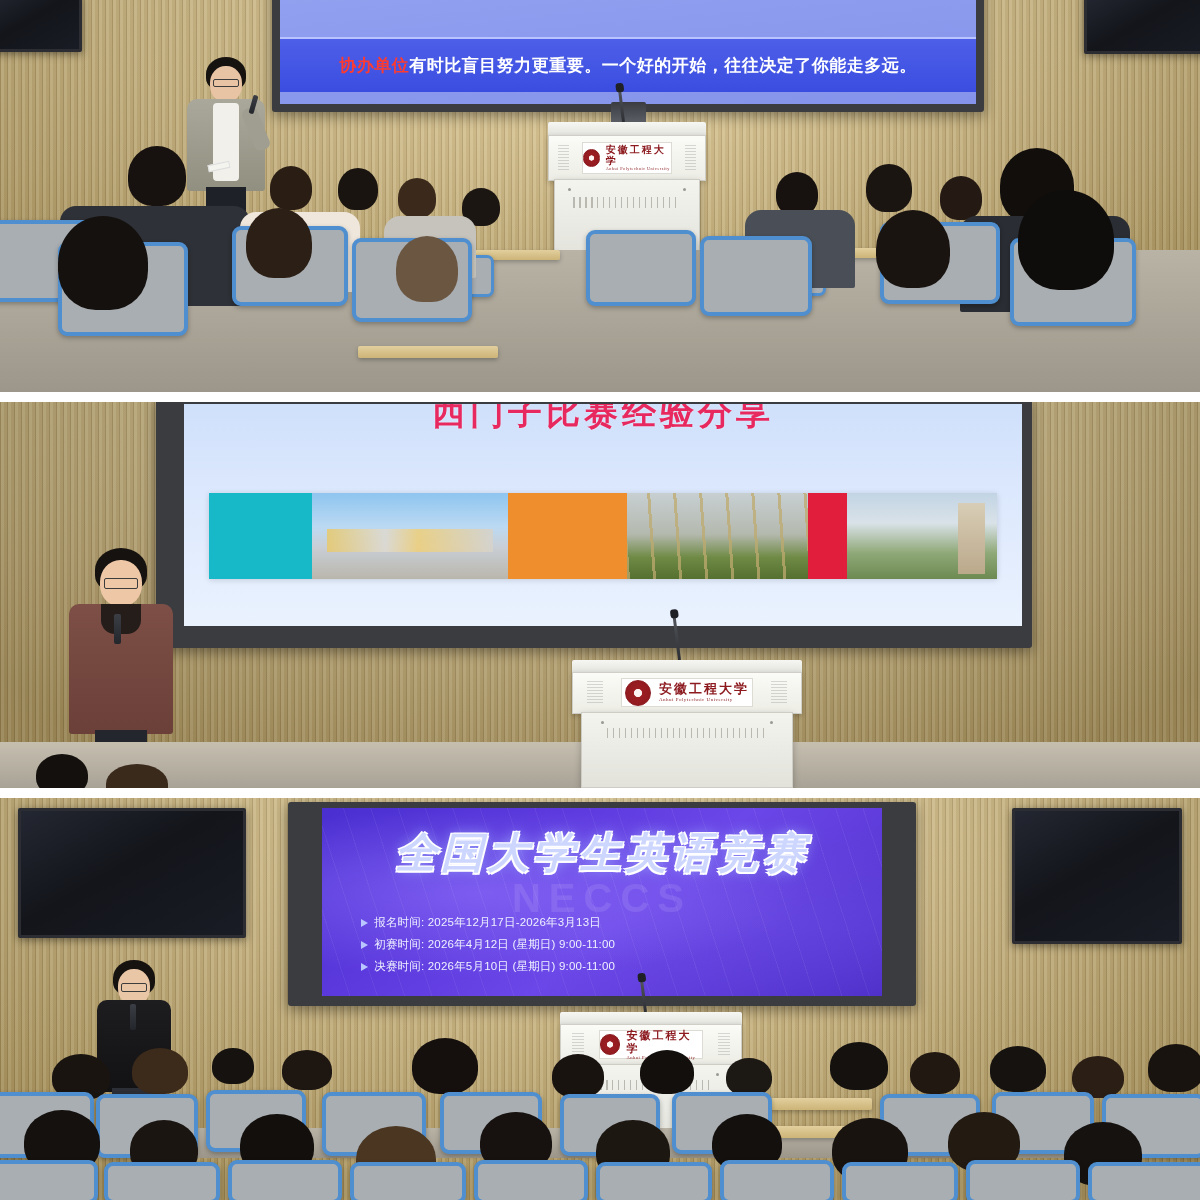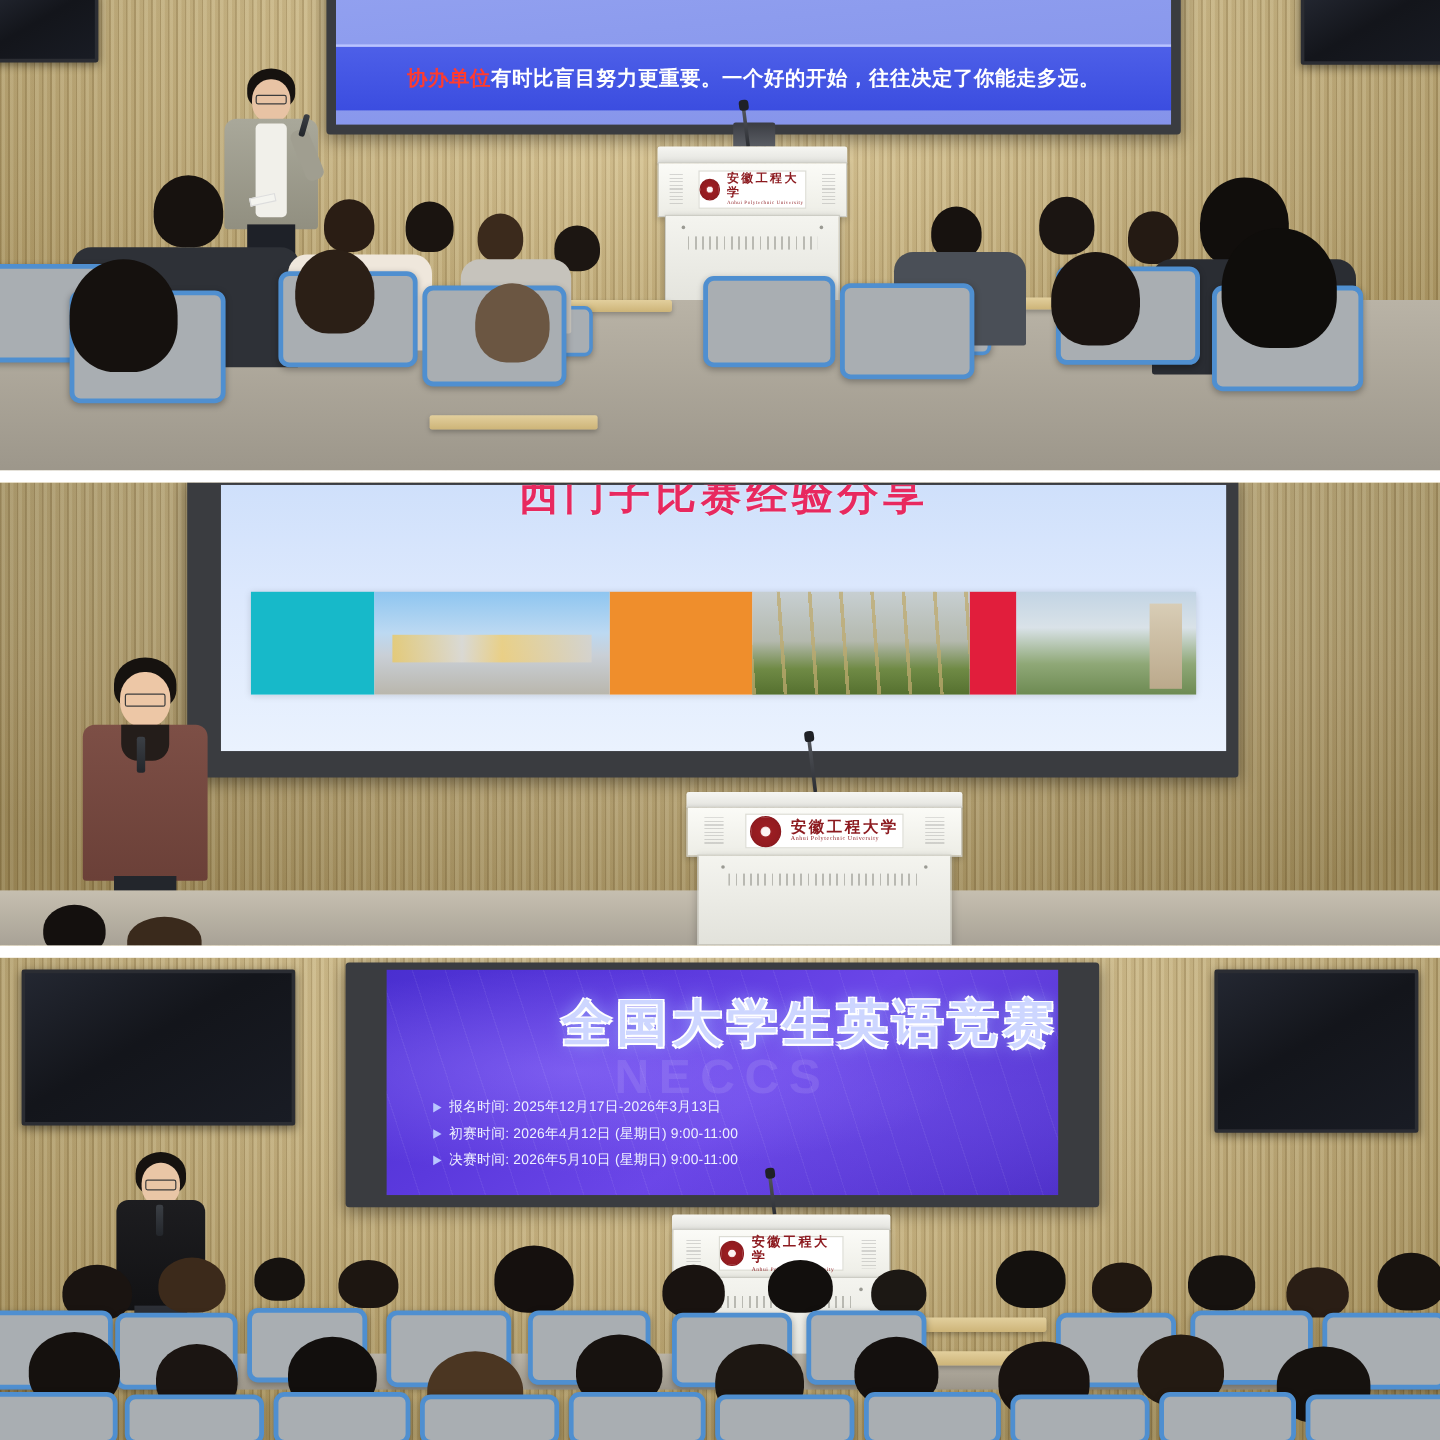--- a/index.html
+++ b/index.html
@@ -81,27 +81,27 @@
       background:linear-gradient(180deg,#d8cdb6,#bba98b); }
 
   
   .slide3 { position:absolute; inset:0;
     background:
       radial-gradient(ellipse at 28% 45%, rgba(150,120,255,0.55), transparent 58%),
       radial-gradient(ellipse at 78% 60%, rgba(110,80,230,0.45), transparent 60%),
       linear-gradient(140deg,#4a2fd0 0%, #5b39dd 30%, #6b46e8 55%, #4d2fc8 100%); }
   .slide3:before { content:""; position:absolute; inset:0; opacity:.33;
     background:repeating-linear-gradient(72deg, rgba(255,255,255,0.16) 0 1px, transparent 1px 26px); }
-  .s3-title { position:absolute; top:9%; left:0; right:0; text-align:right;
+  .s3-title { position:absolute; top:9%; left:0; right:0; text-align:center;
     font-size:42px; font-weight:bold; letter-spacing:4px;
     color:#cdd6ff;
     text-shadow:
       -1.5px -1.5px 0 #ffffff, 1.5px -1.5px 0 #ffffff,
       -1.5px 1.5px 0 #ffffff, 1.5px 1.5px 0 #ffffff,
-      0 0 14px rgba(160,180,255,0.95); }
+      0 0 14px rgba(160,180,255,0.95); font-style: italic; }
   .s3-ghost { position:absolute; top:36%; left:0; right:0; text-align:center;
     font-size:40px; font-weight:bold; color:rgba(255,255,255,0.10); letter-spacing:8px; }
   .s3-info { position:absolute; left:7%; right:7%; top:57%;
     display:flex; justify-content:space-between; gap:3%; }
   .s3-col { display:flex; flex-direction:column; gap:7px; }
   .s3-line { display:flex; align-items:center; gap:6px;
     font-size:11.5px; color:#eef1ff; white-space:nowrap; letter-spacing:0.2px; }
   .s3-bullet { width:0;height:0; border-left:7px solid #b9c6ff;
     border-top:4.5px solid transparent; border-bottom:4.5px solid transparent; flex:none; }
 

